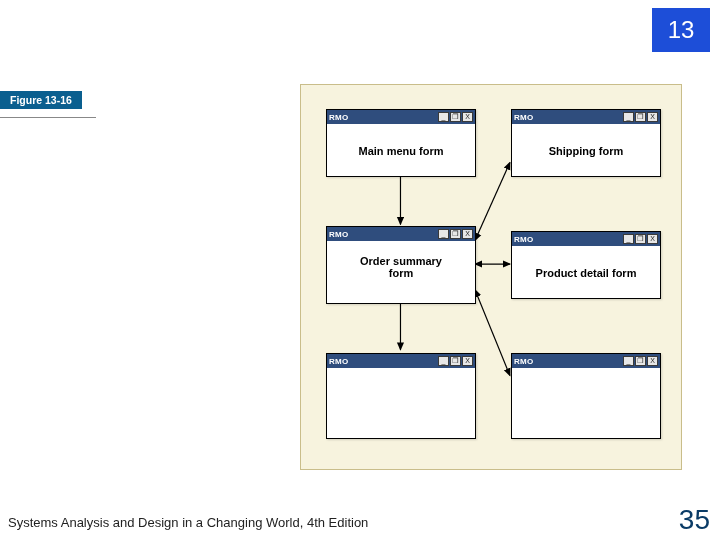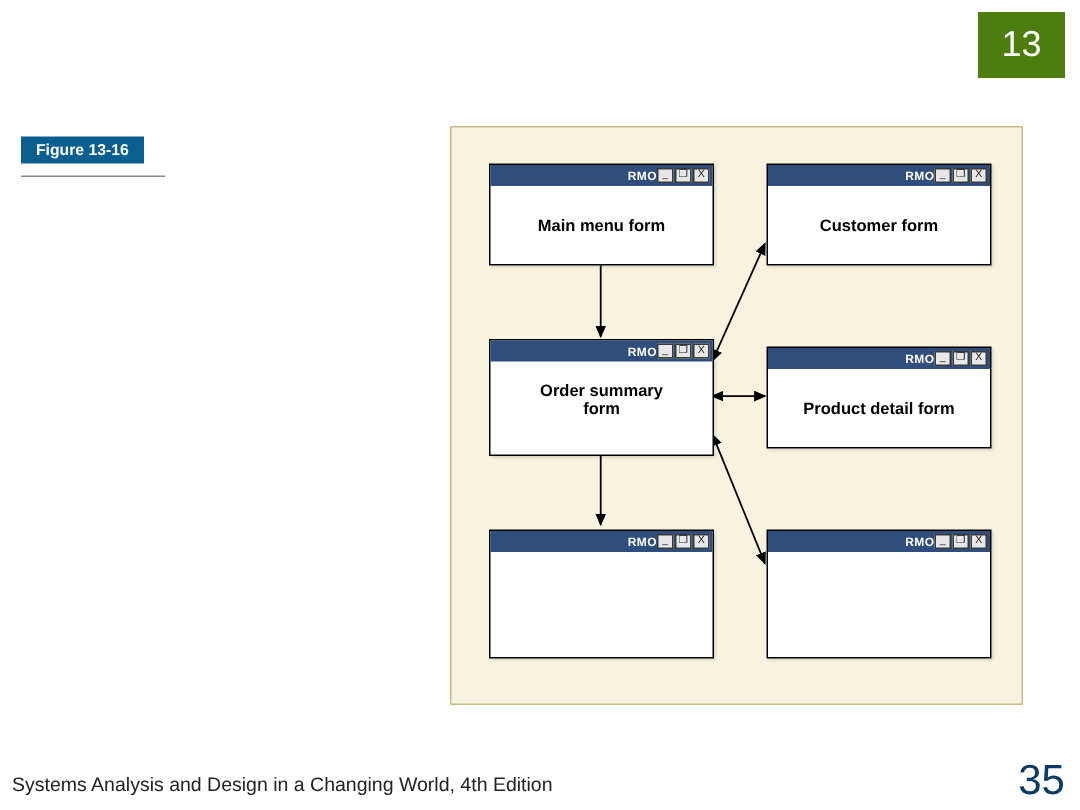--- a/index.html
+++ b/index.html
@@ -19,30 +19,30 @@
     font-size: 24px;
     color: #111;
     line-height: 1.15;
     max-width: 560px;
   }
   .title .ital { font-style: italic; }
   .chapter-badge {
     position: absolute;
     top: 8px; right: 10px;
     width: 58px; height: 44px;
-    background: #4d7c0f;
+    background: #1d4ed8;
     color: #fff;
     font-size: 24px;
     display: flex;
     align-items: center;
     justify-content: center;
   }
   .figure-area {
     position: absolute;
-    top: 90px; left: 14px;
+    top: 90px; left: 0;
     width: 186px;
   }
   .figtab {
     display: inline-block;
     background: #0a5f8f;
     color: #fff;
     font-size: 10.5px;
     font-weight: bold;
     padding: 3px 10px;
   }
@@ -74,21 +74,21 @@
     height: 68px;
     background: #fff;
     border: 1px solid #000;
     box-shadow: 1px 1px 2px rgba(0,0,0,0.15);
   }
   .win .bar {
     height: 14px;
     background: #2f4d7d;
     display: flex;
     align-items: center;
-    justify-content: flex-end;
+    justify-content: space-between;
     padding: 0 2px;
   }
   .win .brand {
     color: #fff;
     font-size: 8px;
     font-weight: bold;
     letter-spacing: .3px;
   }
   .win .ctrls {
     display: flex;
@@ -187,21 +187,21 @@
 
   <div class="win" style="top:24px; left:210px;">
     <div class="bar">
       <span class="brand">RMO</span>
       <span class="ctrls">
         <span class="ctrl">_</span>
         <span class="ctrl">❐</span>
         <span class="ctrl">X</span>
       </span>
     </div>
-    <div class="body">Customer form</div>
+    <div class="body">Shipping form</div>
   </div>
 
   <div class="win" style="top:141px; left:25px; height:78px;">
     <div class="bar">
       <span class="brand">RMO</span>
       <span class="ctrls">
         <span class="ctrl">_</span>
         <span class="ctrl">❐</span>
         <span class="ctrl">X</span>
       </span>

